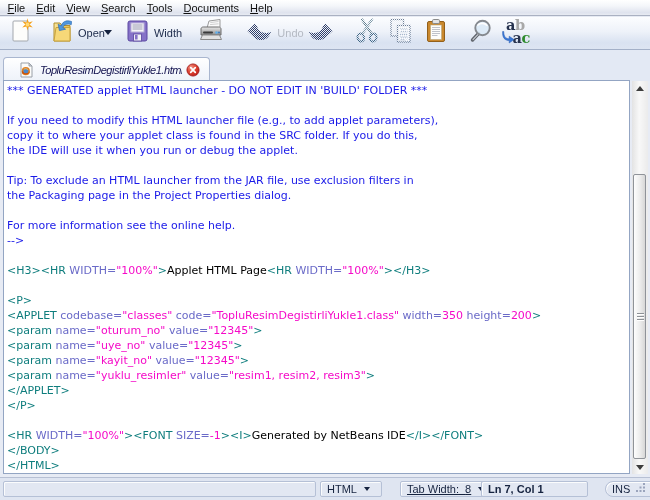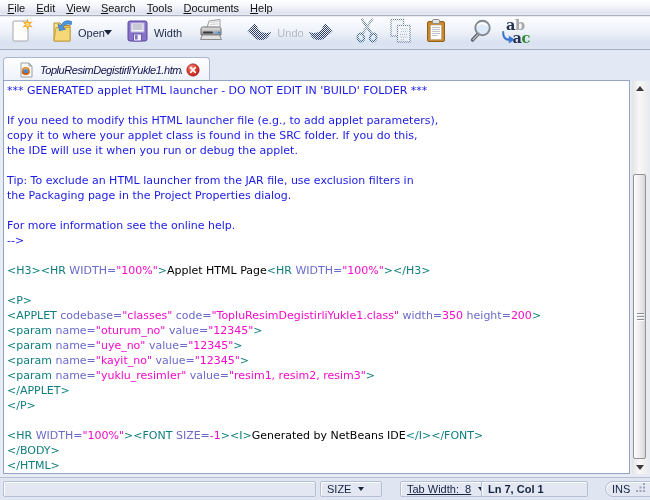--- a/index.html
+++ b/index.html
@@ -283,21 +283,21 @@
         </span>
     </div>
     <div class="sb-btn sb-down">
         <span class="arr-down"></span>
       </div>
   </div>
 
   <div class="statusbar">
     <div class="sb-sec" style="left:3px;width:313px;"></div>
     <div class="sb-sec" style="left:320px;width:62px;">
-      <span>SIZE</span>
+      <span>HTML</span>
       <span class="sdd"></span>
     </div>
     <div class="sb-sec" style="left:400px;width:93px;text-decoration:underline;">
       <span><span>Tab Width:</span>&nbsp;&nbsp;<span>8</span></span>
       <span class="sdd"></span>
     </div>
     <div class="sb-sec" style="left:481px;width:107px;font-weight:bold;">
       <span>Ln 7, Col 1</span>
     </div>
     <div class="sb-sec" style="left:605px;width:56px;border-radius:8px;">

